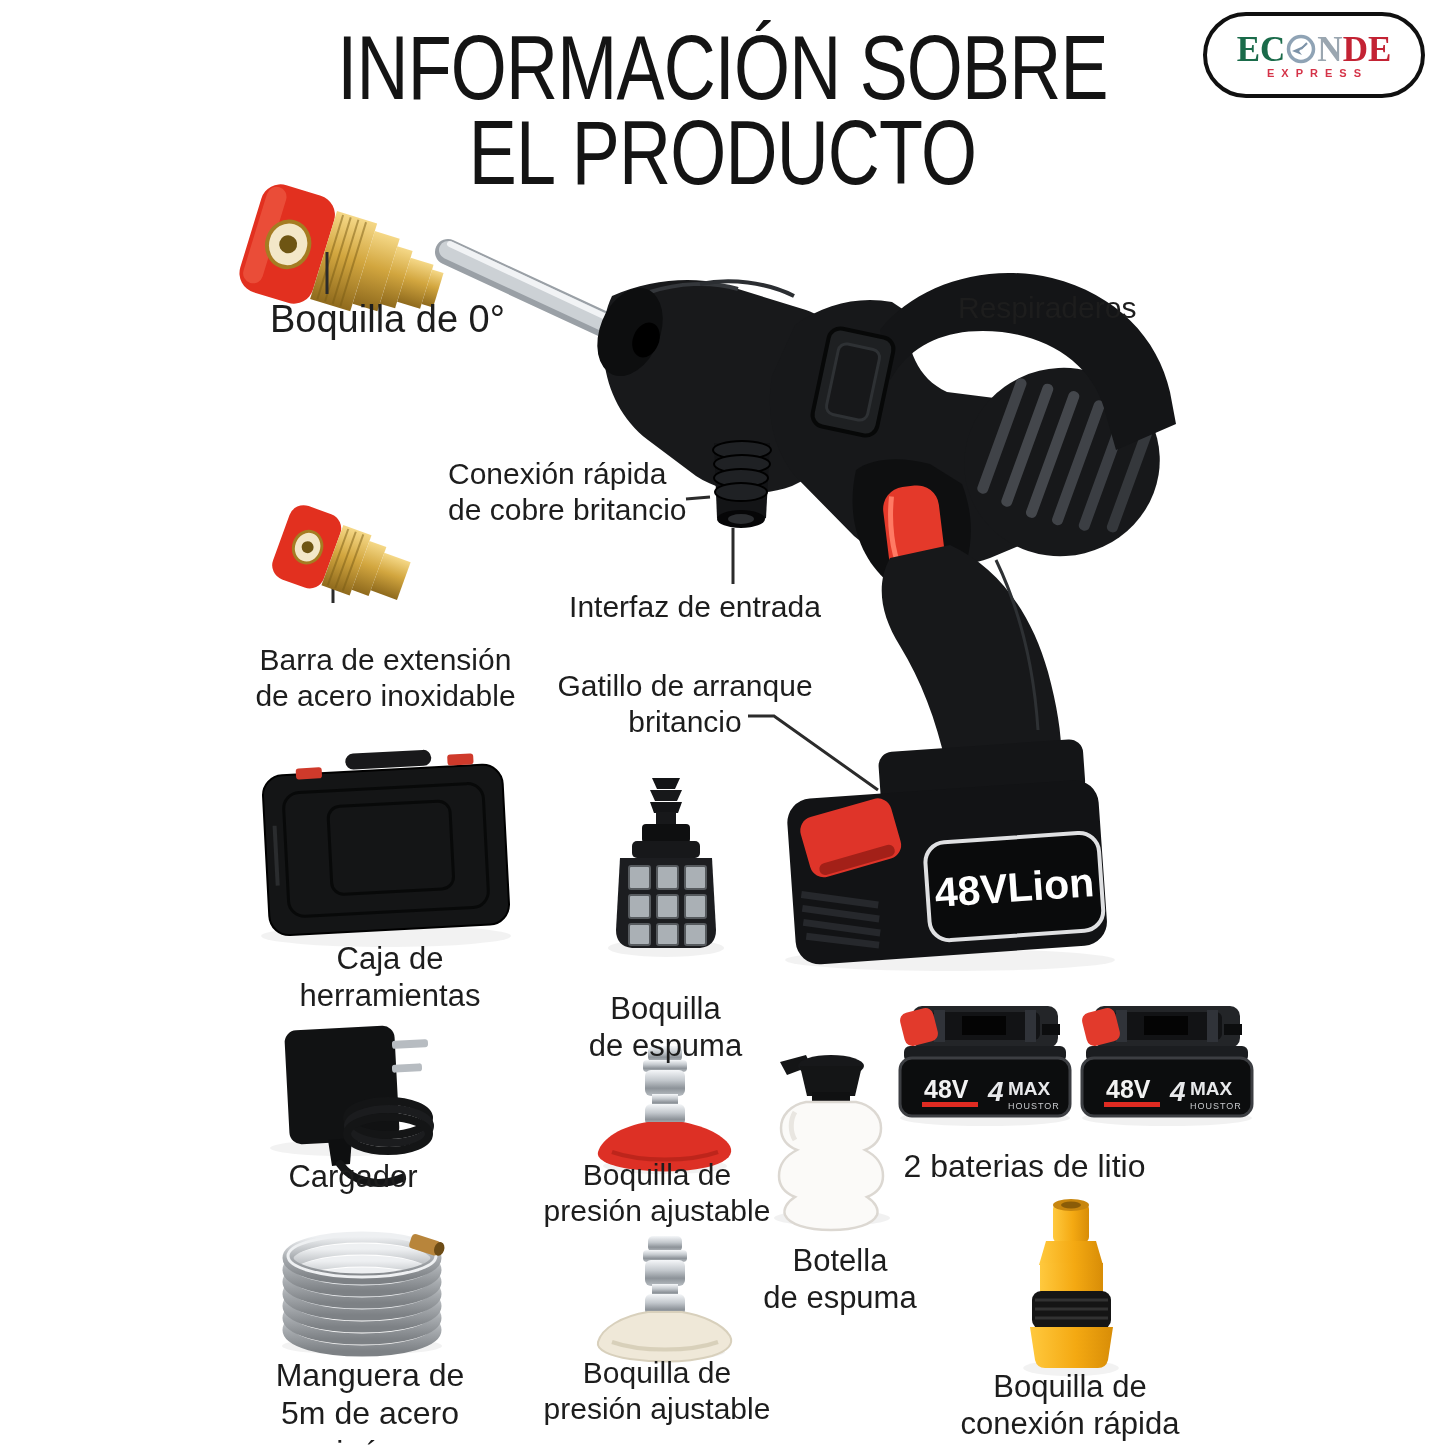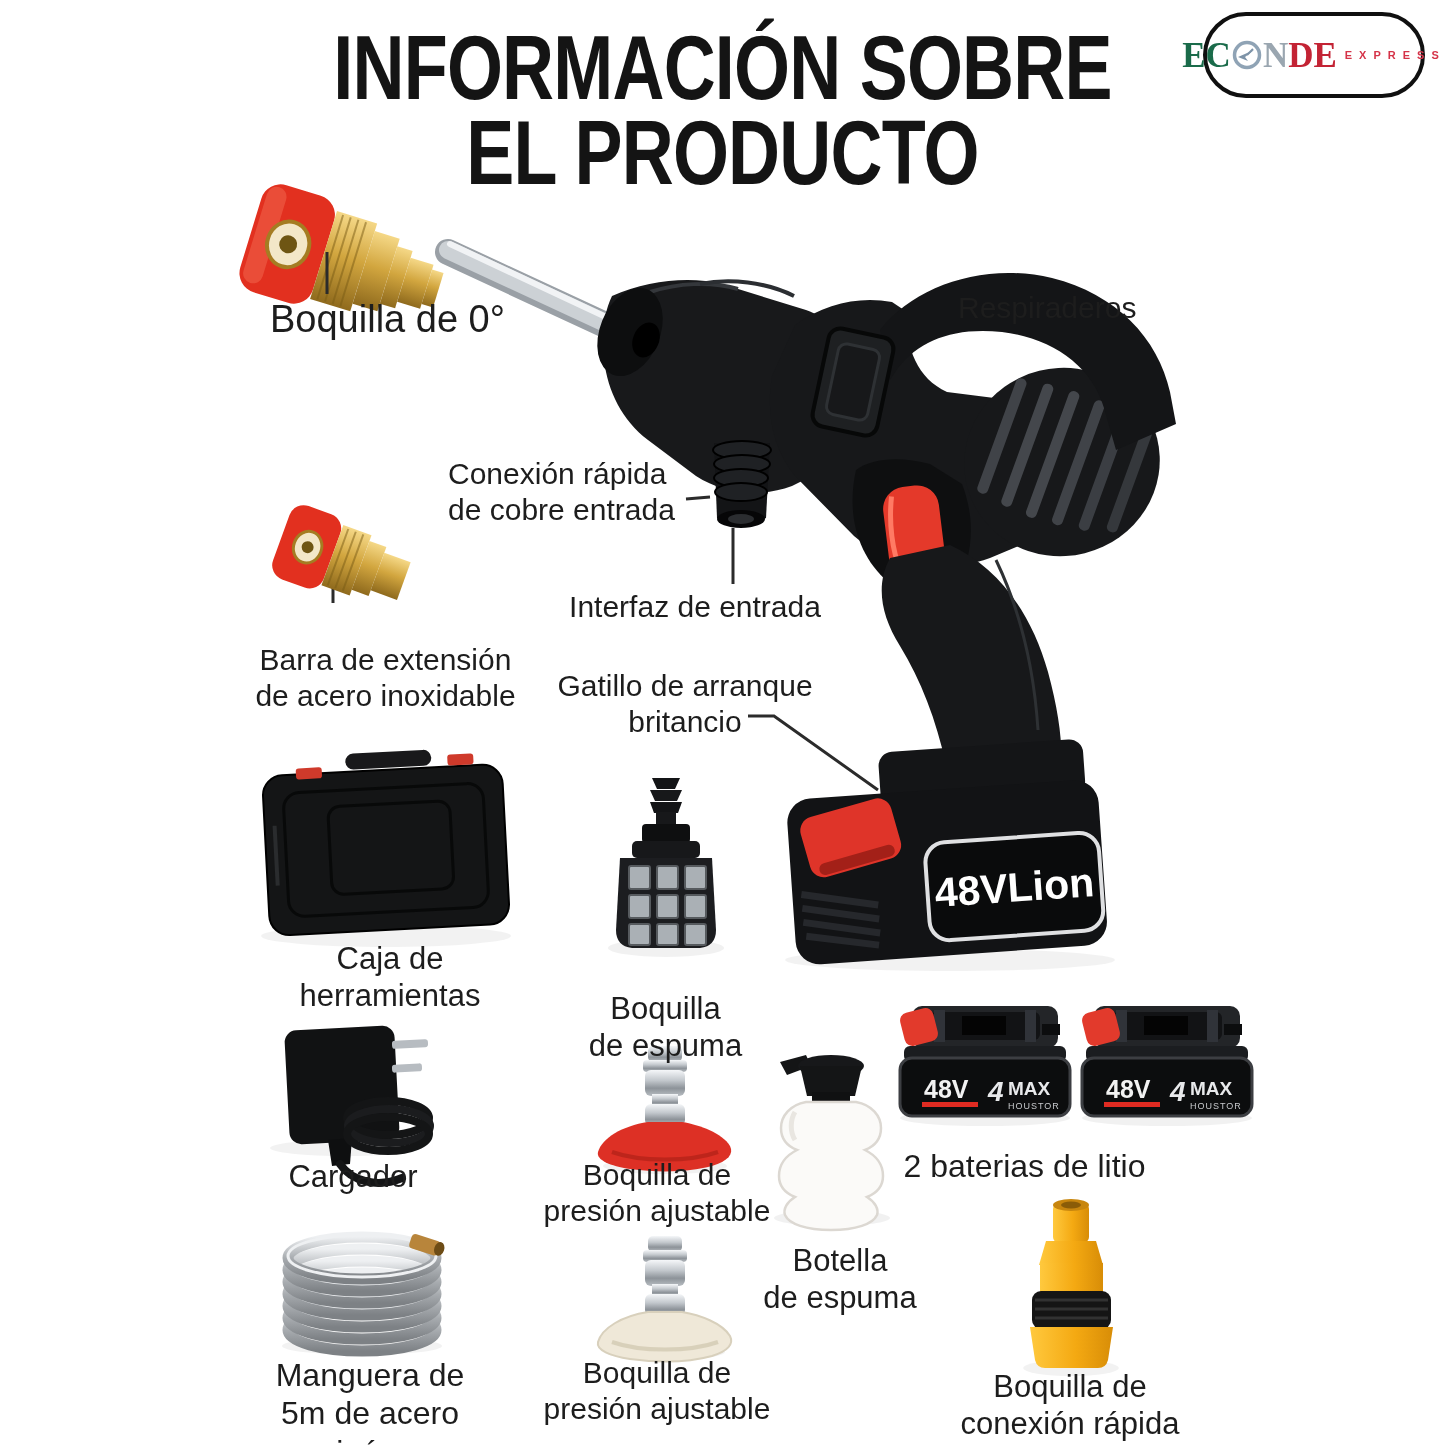--- a/index.html
+++ b/index.html
@@ -1,23 +1,23 @@
 <!DOCTYPE html>
 <html><head>
 <meta charset="utf-8">
 <style>
   html,body{margin:0;padding:0;background:#fff;}
   #canvas{position:relative;width:1445px;height:1445px;background:#ffffff;overflow:hidden;
           font-family:"Liberation Sans",sans-serif;color:#1d1d1d;}
   #art{position:absolute;left:0;top:0;width:1445px;height:1445px;}
   .title{position:absolute;top:26px;left:0;width:100%;text-align:center;margin:0;
-         font-weight:bold;color:#141414;line-height:.94;letter-spacing:-1px;}
+         font-weight:normal;color:#141414;line-height:.94;letter-spacing:-1px;}
   .title .tline{display:block;font-size:90px;transform:scaleX(.8);transform-origin:50% 50%;}
   .logo{position:absolute;left:1203px;top:12px;width:214px;height:78px;border:4px solid #101010;
-        border-radius:46px;background:#fff;display:flex;flex-direction:row;align-items:center;
+        border-radius:46px;background:#fff;display:flex;flex-direction:column;align-items:center;
         justify-content:center;gap:1px;}
   .logo-top{display:flex;align-items:center;font-family:"Liberation Serif",serif;
             font-weight:bold;font-size:35px;line-height:1;}
   .lg-ec{color:#1a6b4a;}
   .lg-n{color:#9aa6b0;}
   .lg-de{color:#c32334;}
   .lg-o{width:30px;height:30px;margin:0 1px;}
   .lg-express{font-size:11px;font-weight:bold;color:#d53348;letter-spacing:7px;text-indent:7px;line-height:1;}
   .lbl{position:absolute;font-size:30px;line-height:1.2;text-align:center;color:#1d1d1d;}
   .lbl.left{text-align:left;}
@@ -352,21 +352,21 @@
       <span class="lg-n">N</span>
       <span class="lg-de">DE</span>
     </div>
     <div class="lg-express">EXPRESS</div>
   </div>
 
   <div class="lbl left l-nozzle0">Boquilla de 0°</div>
   <div class="lbl left l-vents">Respiraderos</div>
   <div class="lbl left l-conn">
     <div>Conexión rápida</div>
-    <div>de cobre entrada</div>
+    <div>de cobre britancio</div>
   </div>
   <div class="lbl l-inlet">Interfaz de entrada</div>
   <div class="lbl l-ext">
     <div>Barra de extensión</div>
     <div>de acero inoxidable</div>
   </div>
   <div class="lbl l-trig">
     <div>Gatillo de arranque</div>
     <div>britancio</div>
   </div>

